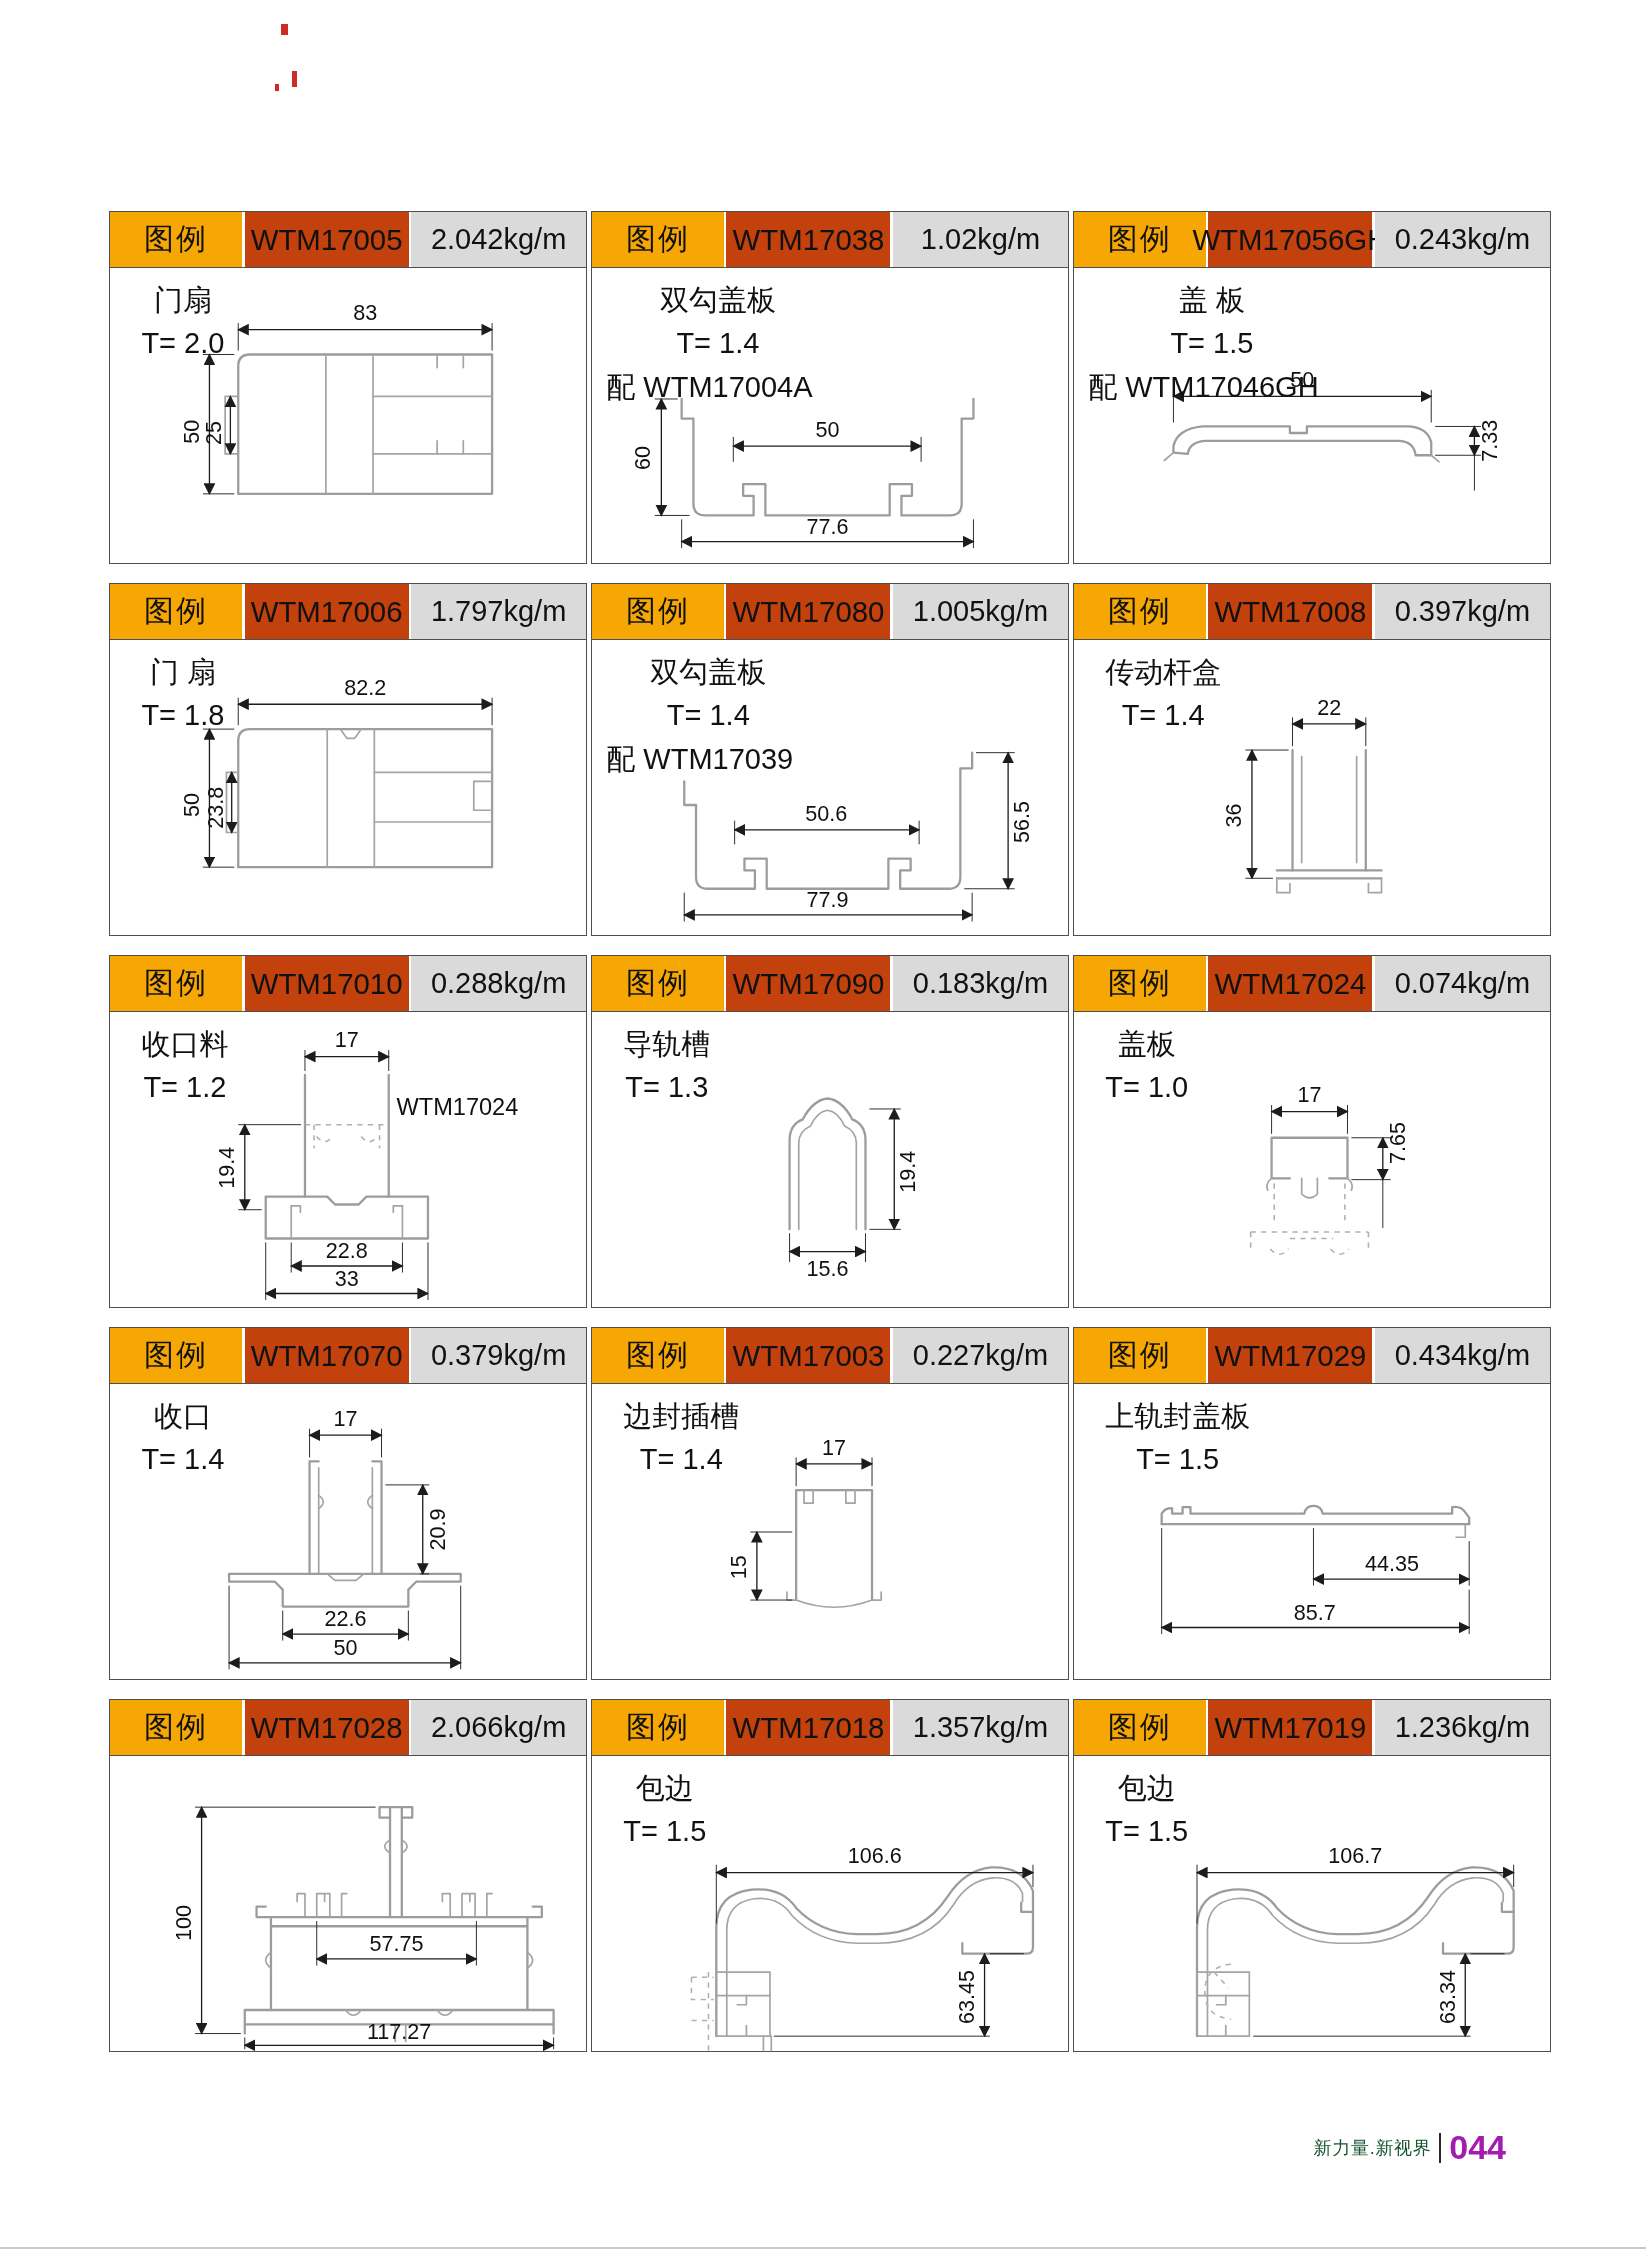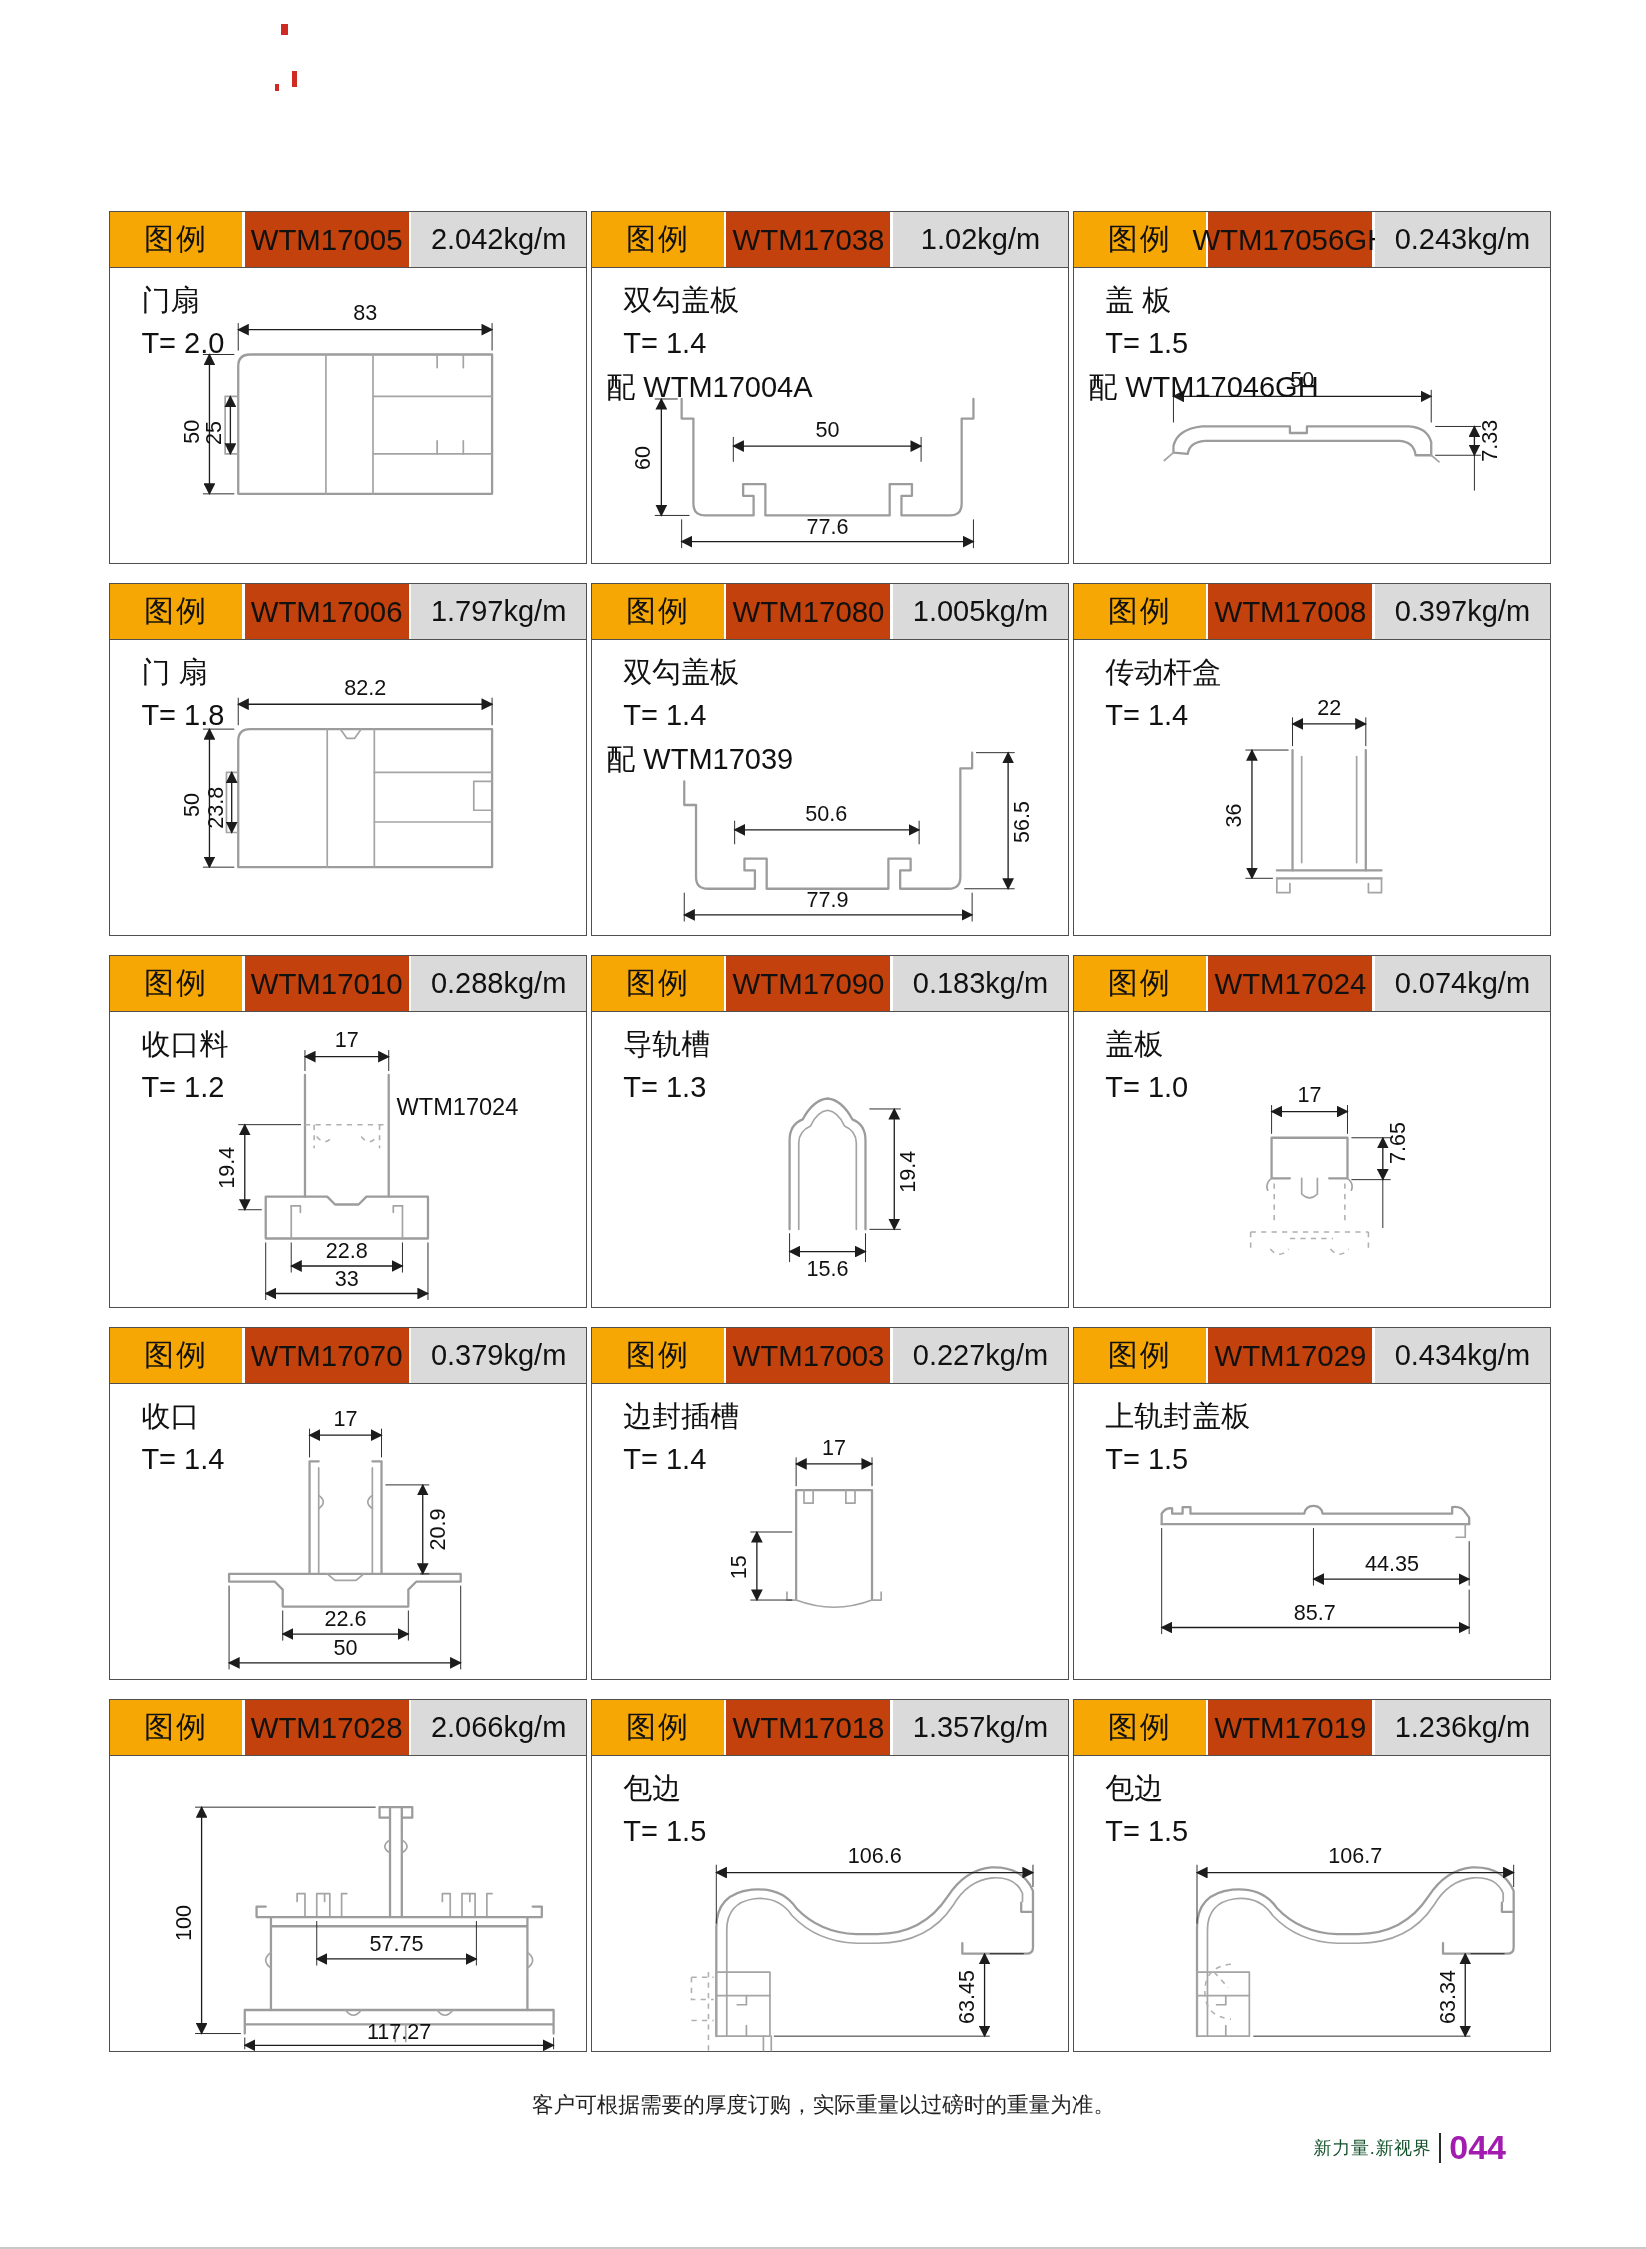--- a/index.html
+++ b/index.html
@@ -16,21 +16,21 @@
   .cell{
     width:478px;height:353px;box-sizing:border-box;
     border:1.3px solid #4f4f4f;background:#fff;
     display:flex;flex-direction:column;
   }
   .hdr{display:flex;height:55px;gap:2.6px;background:#fff;border-bottom:1.3px solid #4f4f4f;}
   .hcell{display:flex;align-items:center;justify-content:center;height:100%;box-sizing:border-box;}
   .legend{width:132px;background:#F6A703;font-weight:normal;font-size:30px;letter-spacing:2px;}
   .code{width:164px;background:#c2410c;font-size:29.4px;}
   .weight{flex:1;background:#DADADA;font-size:29px;}
-  .body{position:relative;flex:1;}
+  .body{position:relative;flex:1;text-align:center;}
   .label{position:absolute;top:10.5px;left:14.4px;line-height:1.5;z-index:2;}
   .nm{font-size:29px;padding-left:17px;white-space:pre;}
   .th{font-size:29px;padding-left:17px;}
   .mt{font-size:29px;padding-left:0;}
   svg.draw{position:absolute;left:0;top:0;}
   .p{fill:none;stroke:#9c9c9c;stroke-width:3.5;stroke-linejoin:round;stroke-linecap:round;}
   .p2{fill:none;stroke:#a4a4a4;stroke-width:2.6;stroke-linejoin:round;stroke-linecap:round;}
   .dash{fill:none;stroke:#b0b0b0;stroke-width:2.4;stroke-dasharray:8 8;}
   .d{stroke:#1c1c1c;stroke-width:2;marker-start:url(#ah);marker-end:url(#ah);}
   .e{stroke:#1c1c1c;stroke-width:1.4;}
@@ -547,21 +547,20 @@
           <line class="e" x1="274" y1="428" x2="606" y2="428"></line>
         <line class="d" x1="598" y1="302" x2="598" y2="428"></line>
         <text class="t" x="582" y="368" transform="rotate(-90 582 368)">63.34</text>
       </svg>
     </div>
   </div>
 
 </div>
 
 <div class="note">
-  <div>客户可根据需要的厚度订购，实际重量以过磅时的重量为准。</div>
 </div>
 
 <div class="pagefoot">
   <span class="brand">新力量.新视界</span>
   <span class="pf-bar"></span>
   <span class="pnum">044</span>
 </div>
 
 <div class="bottom-edge"></div>
 

